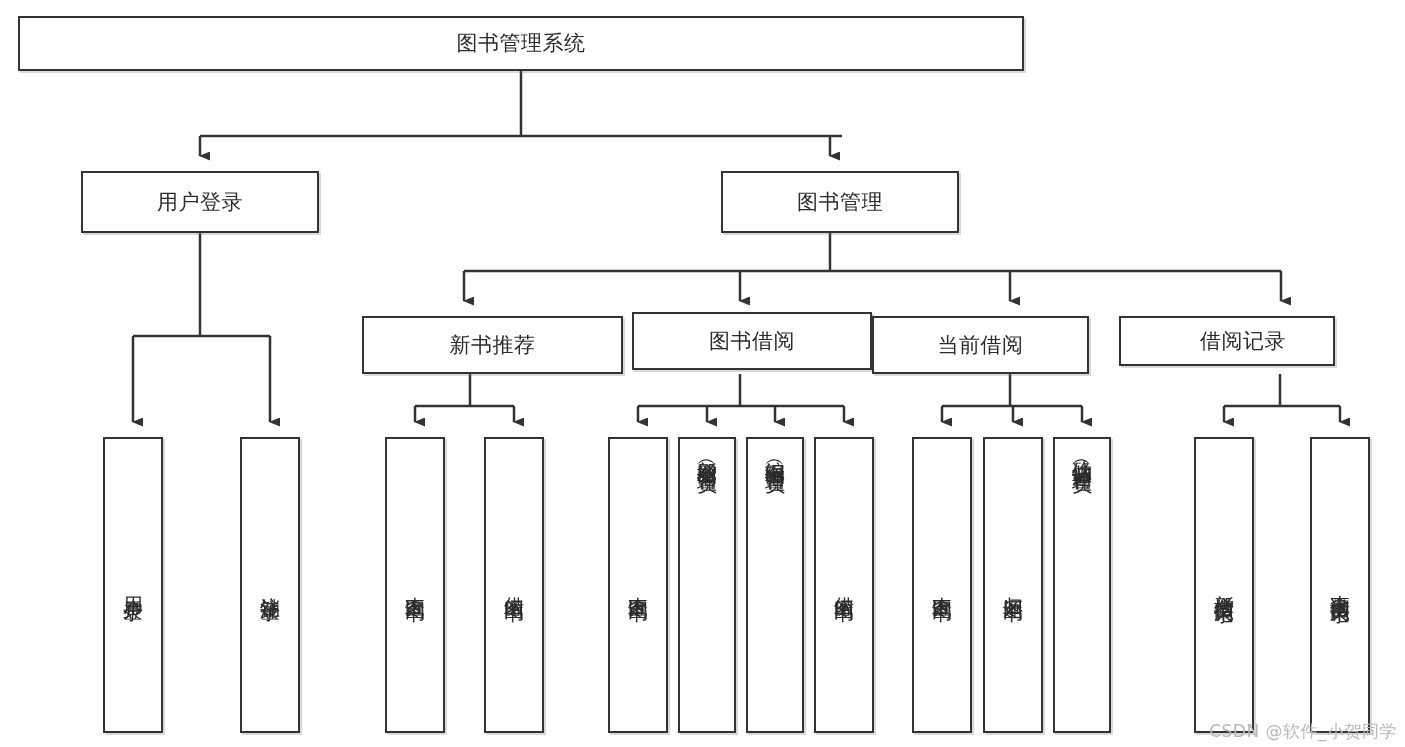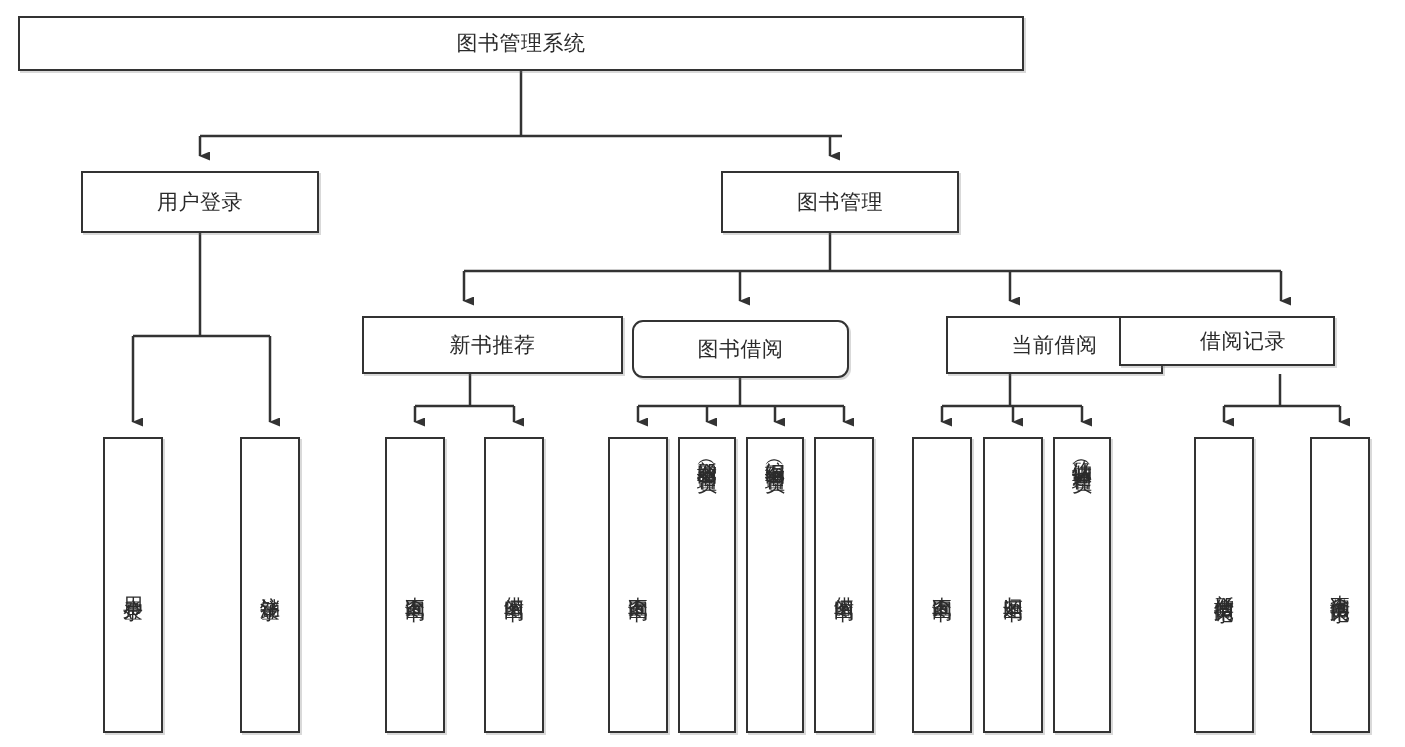--- a/index.html
+++ b/index.html
@@ -157,24 +157,24 @@
   <div class="node horiz" style="left:81px; top:171px; width:238px; height:62px;">
     <span class="node-label">用户登录</span>
   </div>
   <div class="node horiz" style="left:711px; top:171px; width:238px; height:62px;margin-left:10px;">
     <span class="node-label">图书管理</span>
   </div>
 
   <div class="node horiz" style="left:362px; top:316px; width:261px; height:58px;">
     <span class="node-label">新书推荐</span>
   </div>
-  <div class="node horiz" style="left:632px; top:320px; width:217px; height:58px;border-radius:11px;">
+  <div class="node horiz" style="left:632px; top:312px; width:240px; height:58px;">
     <span class="node-label">图书借阅</span>
   </div>
-  <div class="node horiz" style="left:946px; top:316px; width:217px; height:58px;">
+  <div class="node horiz" style="left:872px; top:316px; width:217px; height:58px;">
     <span class="node-label">当前借阅</span>
   </div>
   <div class="node horiz" style="left:1119px; top:316px; width:216px; height:50px;padding-left:32px;">
     <span class="node-label">借阅记录</span>
   </div>
 
   <div class="node vert short-text" style="left:103px; top:437px; width:60px; height:296px;">
     <span class="node-label">用户登录</span>
   </div>
   <div class="node vert short-text" style="left:240px; top:437px; width:60px; height:296px;">
@@ -207,14 +207,15 @@
   <div class="node vert tall" style="left:1053px; top:437px; width:58px; height:296px;">
     <span class="node-label">确认归还（管理员）</span>
   </div>
   <div class="node vert short-text" style="left:1194px; top:437px; width:60px; height:296px;">
     <span class="node-label">新增借阅记录</span>
   </div>
   <div class="node vert short-text" style="left:1310px; top:437px; width:60px; height:296px;">
     <span class="node-label">查询借阅记录</span>
   </div>
 
+  <div id="watermark">CSDN @软件_小贺同学</div>
 
 </div>
 
 </body></html>

